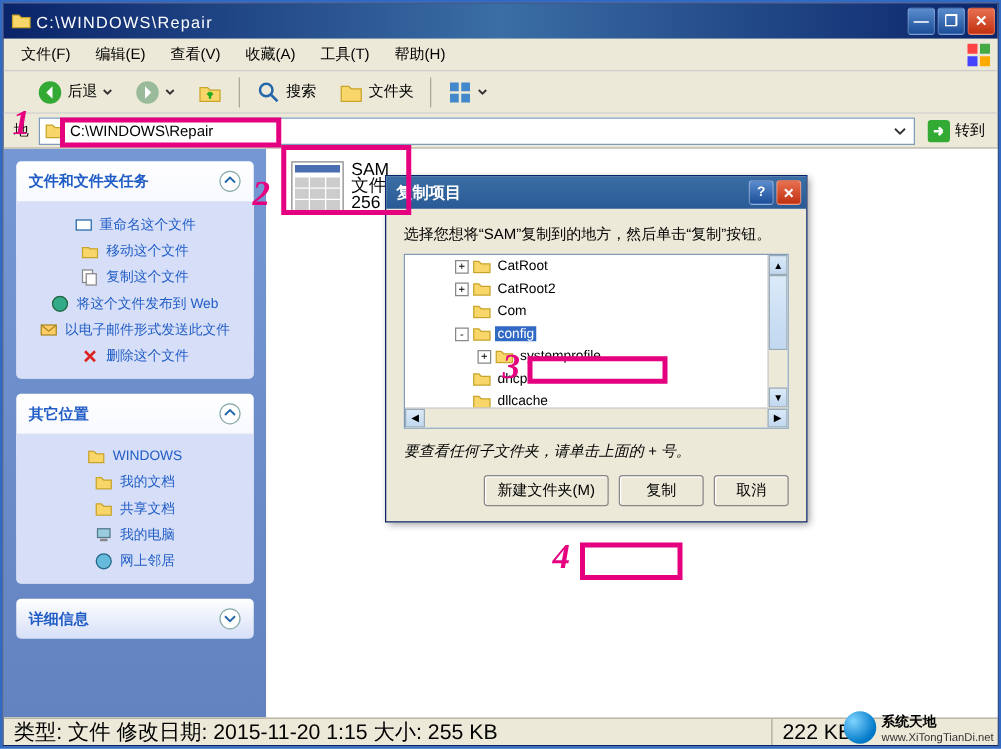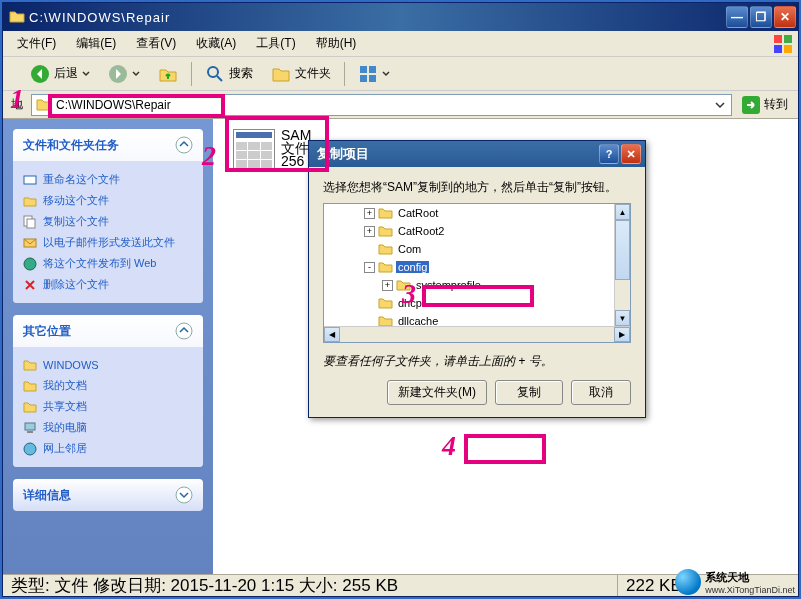--- a/index.html
+++ b/index.html
@@ -20,21 +20,21 @@
 .ticon { width: 20px; height: 20px; display: inline-block; }
 .addrbar { height: 28px; background: #ece9d8; display: flex; align-items: center; padding: 0 4px; gap: 4px; font-size: 12px; border-bottom: 1px solid #aca899; }
 .addrbar .lbl { padding: 0 4px; }
 .addrbar .addrfield { flex: 1; height: 22px; background: white; border: 1px solid #7f9db9; display: flex; align-items: center; padding: 0 4px; gap: 4px; }
 .addrbar .gobtn { display: flex; align-items: center; gap: 4px; padding: 0 6px; cursor: pointer; }
 .content { flex: 1; display: flex; background: white; overflow: hidden; }
 .sidebar { width: 210px; background: linear-gradient(to bottom, #7598d4, #6282c0); padding: 10px; overflow: auto; }
 .taskbox { background: linear-gradient(#fff, #d6dff7); border-radius: 4px; margin-bottom: 12px; overflow: hidden; }
 .taskbox .thead { display: flex; align-items: center; justify-content: space-between; padding: 7px 10px; font-size: 12px; font-weight: bold; color: #215dc6; cursor: pointer; }
 .taskbox .tbody { background: #d6dff7; padding: 8px 10px; font-size: 11px; }
-.taskbox .tbody .titem { display: flex; align-items: center; gap: 6px; padding: 3px 0; color: #215dc6; cursor: pointer; }
+.taskbox .tbody .titem { display: flex; align-items: center; gap: 6px; padding: 3px 0; color: #215dc6; cursor: pointer; justify-content: center; }
 .mainpane { flex: 1; background: white; padding: 10px; position: relative; }
 .fileicon { display: flex; align-items: flex-start; gap: 6px; position: absolute; top: 10px; left: 20px; }
 .fileicon .ficon { width: 42px; height: 42px; background: white; border: 1px solid #888; display: flex; flex-direction: column; }
 .fileicon .ficon .bar { height: 6px; background: #4a6fb0; margin: 2px; }
 .fileicon .ficon .grid { flex: 1; display: grid; grid-template-columns: repeat(3,1fr); gap: 1px; padding: 2px; }
 .fileicon .ficon .grid span { background: #ccc; }
 .fileicon .flabel { font-size: 14px; line-height: 13px; }
 .statusbar { height: 22px; background: #ece9d8; border-top: 1px solid #aca899; display: flex; align-items: center; font-size: 17px; }
 .statusbar .scell { border-right: 1px solid #aca899; padding: 0 8px; height: 100%; display: flex; align-items: center; }
 .statusbar .scell.r { margin-left: auto; border-right: none; width: 180px; }
@@ -207,30 +207,30 @@
             </div>
           <div class="titem">
               <svg width="14" height="14" viewBox="0 0 14 14">
                 <rect x="1" y="1" width="8" height="10" fill="#fff" stroke="#888"></rect>
                 <rect x="4" y="4" width="8" height="9" fill="#fff" stroke="#888"></rect>
               </svg>
               <span>复制这个文件</span>
             </div>
           <div class="titem">
               <svg width="14" height="14" viewBox="0 0 14 14">
+                <circle cx="7" cy="7" r="6" fill="#3a8" stroke="#264"></circle>
+              </svg>
+              <span>将这个文件发布到 Web</span>
+            </div>
+          <div class="titem">
+              <svg width="14" height="14" viewBox="0 0 14 14">
                 <rect x="1" y="3" width="12" height="8" fill="#fc6" stroke="#a82"></rect>
                 <path d="M1 3l6 5 6-5" stroke="#a82" fill="none"></path>
               </svg>
               <span>以电子邮件形式发送此文件</span>
-            </div>
-          <div class="titem">
-              <svg width="14" height="14" viewBox="0 0 14 14">
-                <circle cx="7" cy="7" r="6" fill="#3a8" stroke="#264"></circle>
-              </svg>
-              <span>将这个文件发布到 Web</span>
             </div>
           <div class="titem">
               <svg width="14" height="14" viewBox="0 0 14 14">
                 <path d="M3 3l8 8M11 3l-8 8" stroke="#d22" stroke-width="2"></path>
               </svg>
               <span>删除这个文件</span>
             </div>
         </div>
       </div>
 

